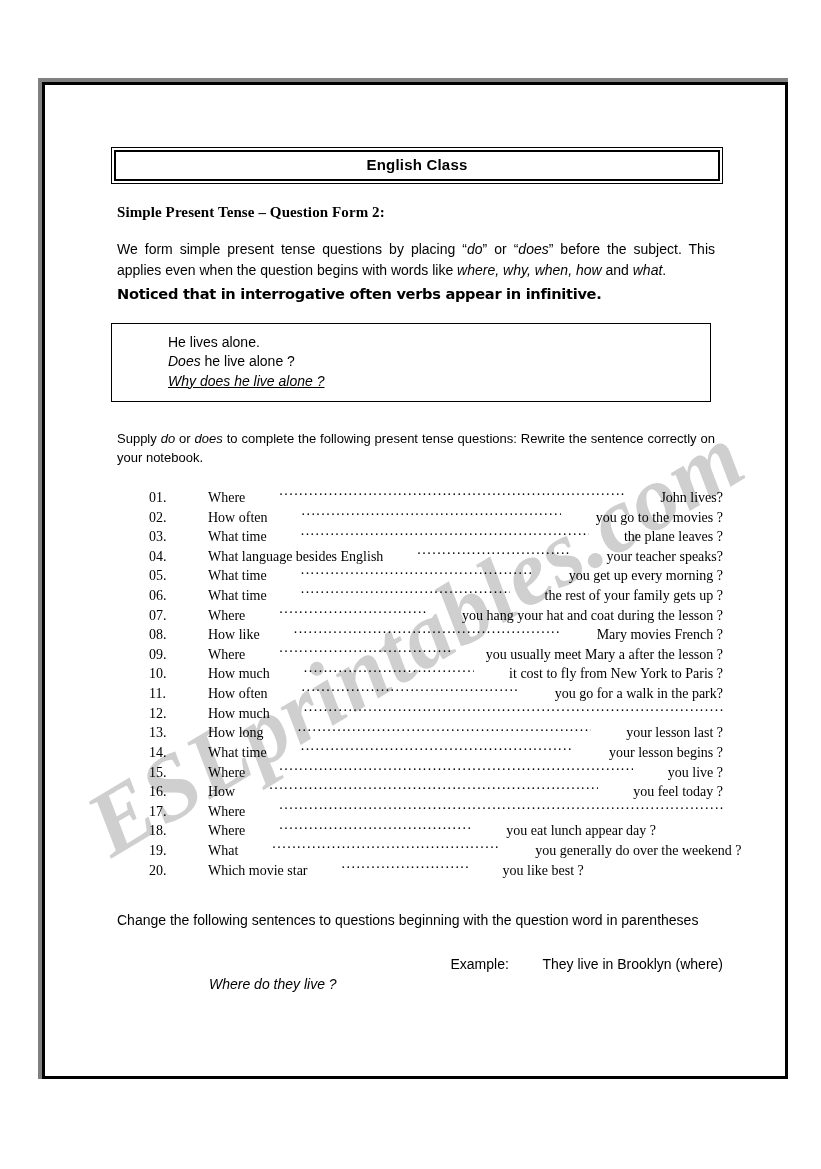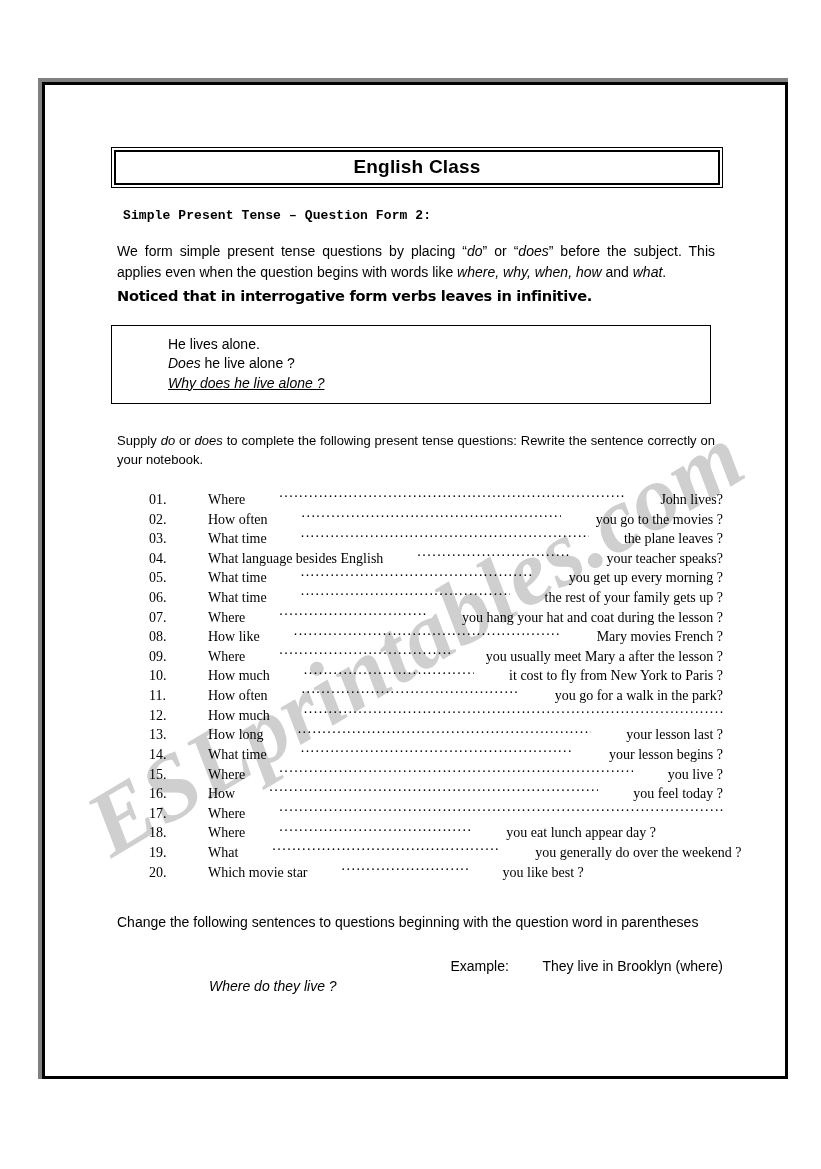--- a/index.html
+++ b/index.html
@@ -78,30 +78,30 @@
     margin-bottom: 20px;
   }
   #title-box-inner {
     border: 2px solid #000000;
     padding: 4px 0 5px 0;
     text-align: center;
   }
   #title-text {
     font-family: "Liberation Sans", sans-serif;
     font-weight: bold;
-    font-size: 19px;
+    font-size: 15px;
     letter-spacing: 0.2px;
   }
 
   
   .section-heading {
-    font-family: Liberation Mono, monospace;
+    font-family: Liberation Serif, serif;
     font-weight: bold;
-    font-size: 13px;
-    margin: 0 0 18px 12px;
+    font-size: 15px;
+    margin: 0 0 18px 6px;
     letter-spacing: 0.1px;
   }
 
   
   .para {
     font-family: "Liberation Sans", sans-serif;
     font-size: 14px;
     line-height: 1.48;
     text-align: justify;
     margin: 0 0 2px 6px;
@@ -228,21 +228,21 @@
       <div id="title-box">
         <div id="title-box-inner">
           <span id="title-text">English Class</span>
         </div>
       </div>
 
       <div class="section-heading">Simple Present Tense – Question Form 2:</div>
 
       <p class="para"><span>We form simple present tense questions by placing “</span><em>do</em><span>” or “</span><em>does</em><span>” before the subject. This applies even when the question begins with words like </span><em>where, why, when, how</em><span> and </span><em>what</em><span>.</span></p>
 
-      <div class="note-line">Noticed that in interrogative form verbs leaves in infinitive.</div>
+      <div class="note-line">Noticed that in interrogative often verbs appear in infinitive.</div>
 
       <div id="example-box">
         <div class="example-line">He lives alone.</div>
         <div class="example-line"><em class="lead-italic">Does</em><span> he live alone ?</span></div>
         <div class="example-line italic"><span class="und">Why does he live alone ?</span></div>
       </div>
 
       <p id="instruction"><span>Supply </span><em>do</em><span> or </span><em>does</em><span> to complete the following present tense questions: Rewrite the sentence correctly on your notebook.</span></p>
 
       <ol id="exercise-list">

